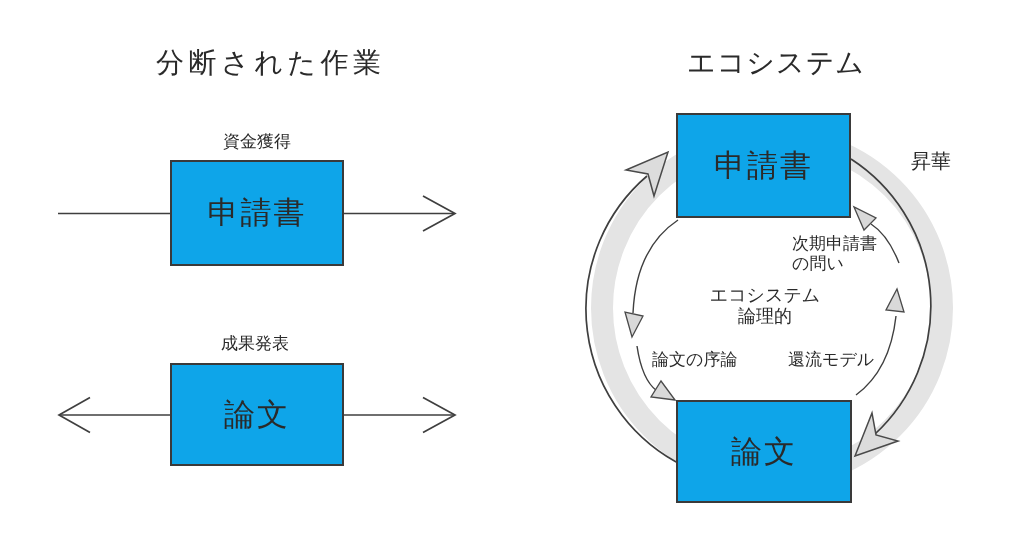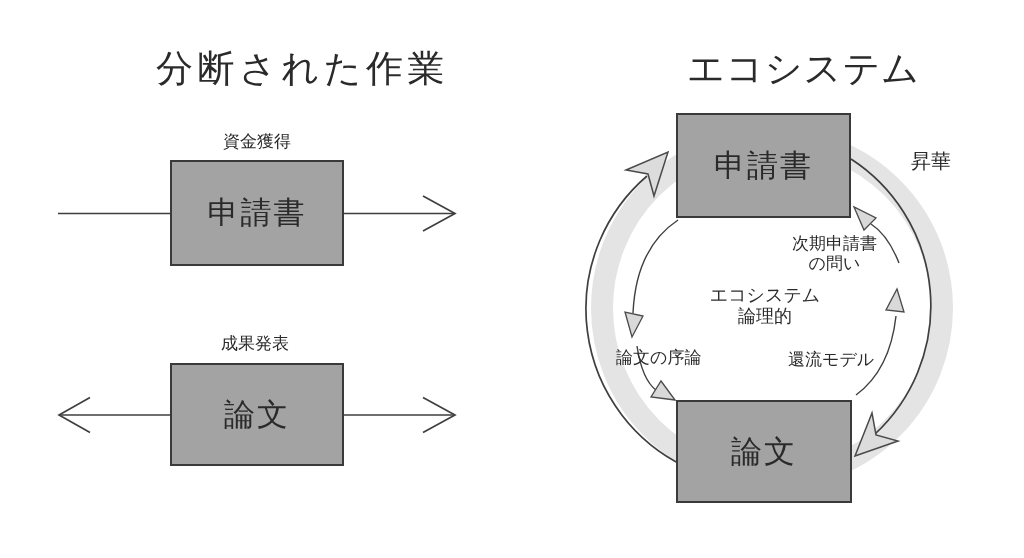--- a/index.html
+++ b/index.html
@@ -7,48 +7,48 @@
     position:relative;
     width:1024px;height:558px;
     background:#ffffff;
     font-family:"DejaVu Sans","Liberation Sans",sans-serif;
     color:#222;
     overflow:hidden;
   }
   .layer-svg{position:absolute;left:0;top:0;z-index:1;}
   .diagram-title{
     position:absolute;z-index:3;
-    font-size:37px;color:#2a2a2a;
+    font-size:28px;color:#2a2a2a;
     white-space:nowrap;
     text-align:right;
   }
   .title-left{left:156px;top:44px;letter-spacing:4.5px;}
   .title-right{left:687px;top:44px;letter-spacing:1px;}
   .box{
     position:absolute;z-index:2;
-    background:#a3a3a3;border:2px solid #3a3a3a;
+    background:#0ea5e9;border:2px solid #3a3a3a;
     display:flex;align-items:center;justify-content:center;
     box-sizing:border-box;
     color:#2a2a2a;white-space:nowrap;
   }
   .box-big-text{font-size:31px;letter-spacing:2px;}
   .box-app-left   {left:170px;top:160px;width:174px;height:106px;}
   .box-paper-left {left:170px;top:363px;width:174px;height:103px;}
   .box-app-cycle  {left:676px;top:113px;width:175px;height:105px;}
   .box-paper-cycle{left:676px;top:400px;width:176px;height:103px;}
   .small-label{
     position:absolute;z-index:3;
     font-size:17px;line-height:20px;color:#2a2a2a;white-space:nowrap;
   }
   .lbl-funding      {left:170px;top:131px;width:174px;text-align:center;}
   .lbl-presentation {left:168px;top:333px;width:174px;text-align:center;}
   .lbl-bg-purpose   {left:654px;top:233px;text-align:left;}
-  .lbl-next-question{right:147px;top:233px;text-align:center;}
+  .lbl-next-question{right:147px;top:233px;text-align:left;}
   .lbl-ecosystem    {left:690px;top:284px;width:150px;text-align:center;font-size:18px;line-height:21px;}
-  .lbl-paper-intro  {left:616px;top:349px;font-family:Liberation Mono, monospace;}
+  .lbl-paper-intro  {left:652px;top:349px;}
   .lbl-paper-disc   {left:788px;top:349px;}
   .lbl-sublimation  {left:911px;top:151px;font-size:20px;}
 </style>
 </head>
 <body>
 
 <div class="canvas">
 
   <svg class="layer-svg" width="1024" height="558" viewBox="0 0 1024 558">
 

